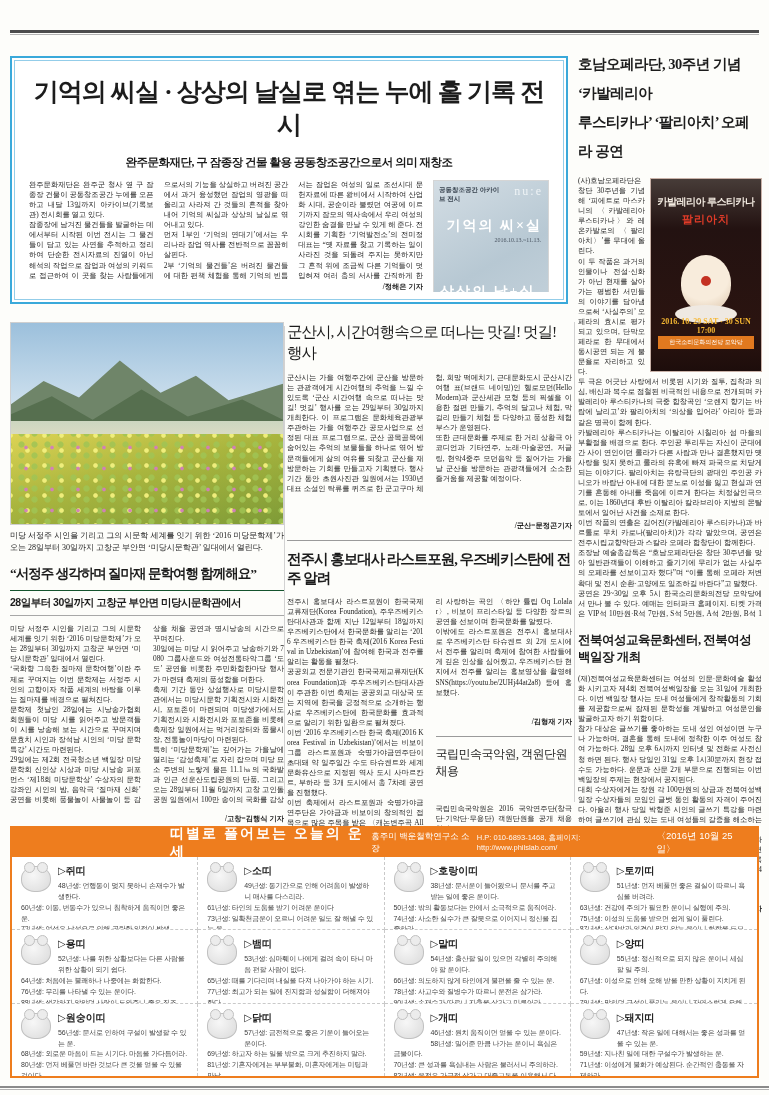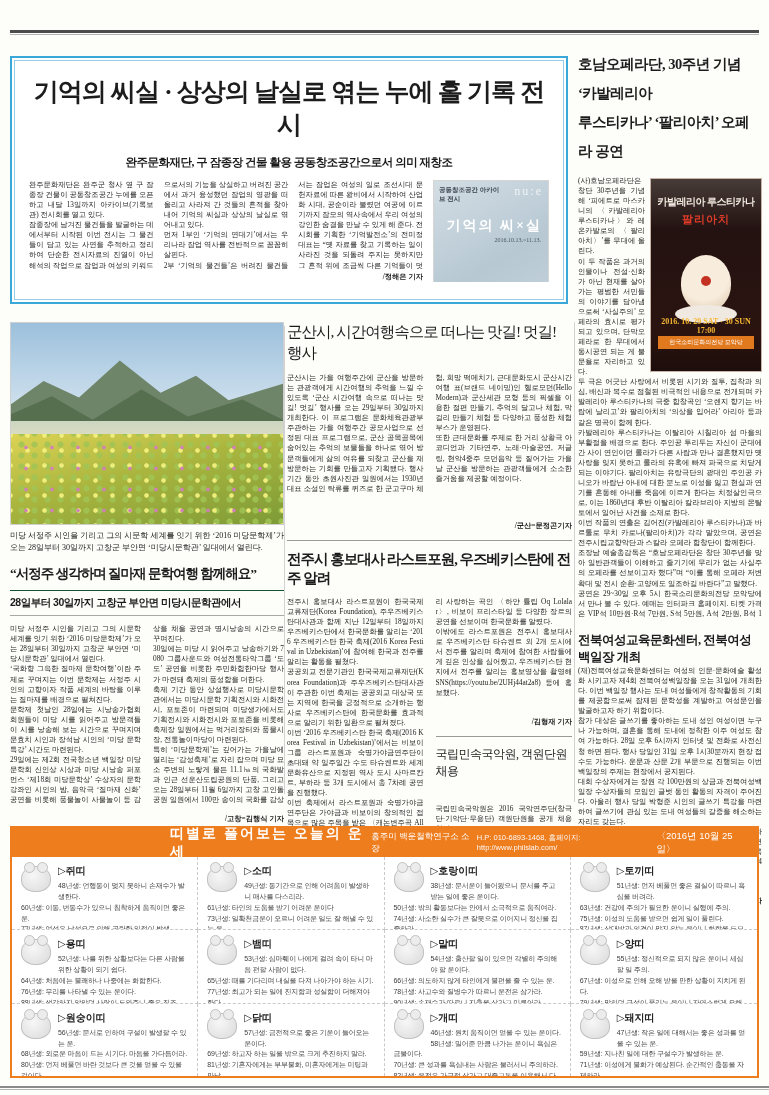--- a/index.html
+++ b/index.html
@@ -20,21 +20,21 @@
   .bodytxt{font-size:7.3px;line-height:1.38;text-align:justify;white-space:pre-line;
            word-break:break-all;color:#222}
   .byline{text-align:right;font-size:7.3px;font-weight:bold;color:#222;margin-top:2px}
   .cols3{column-count:3;column-gap:10px}
   .cols2{column-count:2;column-gap:12px}
   .art-div{border:none;border-top:1px solid #9a9a9a;margin:9px 0}
 
   
   .lead{position:absolute;left:10px;top:56px;width:558px;height:248px;
         border:2px solid #3aa9da;padding:2px;background:#fff}
-  .lead-inner{height:100%;border:1px solid #93cde9;padding:8px 14px 17px;display:flex;flex-direction:column}
+  .lead-inner{height:100%;border:1px solid #93cde9;padding:8px 14px 7px;display:flex;flex-direction:column}
   .lead-h{text-align:center;font-size:25px;font-weight:bold;letter-spacing:-1px;margin-top:6px}
   .lead-sub{text-align:center;font-size:11.5px;font-weight:bold;margin:14px 0 10px;letter-spacing:-0.5px}
   .lead-body{display:flex;gap:10px;flex:1;overflow:hidden}
   .lead-tw{flex:1;display:flex;flex-direction:column;overflow:hidden}
   .lead-tw .bodytxt{flex:1;overflow:hidden}
   .nue-fig{flex:0 0 116px;width:116px}
   .nue-poster{width:116px;height:148px;position:relative;border:1px solid #d5d5d5;
               background:linear-gradient(150deg,#d3dde4,#b7c8d3 55%,#c6d3dc)}
   .nue-label{position:absolute;top:5px;left:5px;width:62px;font:bold 6.5px "Liberation Sans",sans-serif;
              color:#37424e;line-height:1.35}
@@ -92,21 +92,21 @@
   .op-clown{position:absolute;top:76px;left:50%;transform:translateX(-50%);width:50px;height:56px;
             background:radial-gradient(circle at 45% 35%,#f8ecdc 55%,#d9c1a6);border-radius:50% 50% 46% 46%}
   .op-clown::before{content:"";position:absolute;left:50%;top:46%;transform:translate(-50%,-50%);
             width:10px;height:10px;border-radius:50%;background:#c43122}
   .op-clown::after{content:"";position:absolute;left:50%;bottom:-12px;transform:translateX(-50%);
             width:62px;height:18px;border-radius:50%;background:#efe9e2}
   .op-date{position:absolute;bottom:36px;left:0;right:0;text-align:center;font-size:8px;
            font-weight:bold;color:#f6b732;font-family:Liberation Serif, serif}
   .op-venue{position:absolute;bottom:22px;left:7px;right:7px;text-align:center;font-size:6px;
             color:#fff;background:#e1791f;padding:2px 0;font-family:"Liberation Sans",sans-serif}
-  .baek-h{font-size:12.5px;font-weight:bold;letter-spacing:-0.5px;margin:14px 0 0}
+  .baek-h{font-size:12.5px;font-weight:bold;letter-spacing:-0.5px;margin:14px 0 8px}
   .baek-body{height:228px;overflow:hidden}
 
   
   .vr1{position:absolute;left:284px;top:326px;height:468px;border-left:1px solid #d2d2d2}
   .vr2{position:absolute;left:574px;top:322px;height:480px;border-left:1px solid #d2d2d2}
 
   
   .horo{position:absolute;left:10px;top:826px;width:749px;height:252px;border:2px solid #ee7d1e;
         background:#fff;font-family:"Liberation Sans","DejaVu Sans",sans-serif}
   .horo-hd{height:29px;background:#ee7d1e;color:#fff;display:flex;align-items:center;padding:0 12px;gap:6px}

